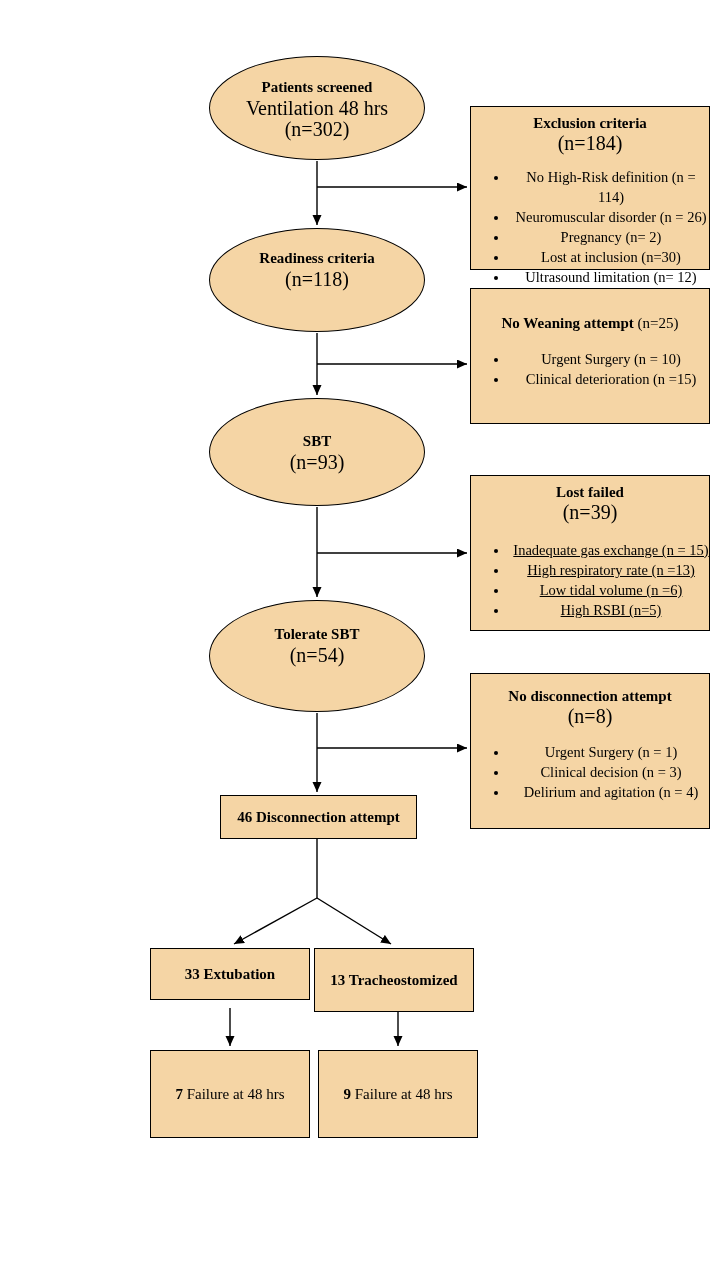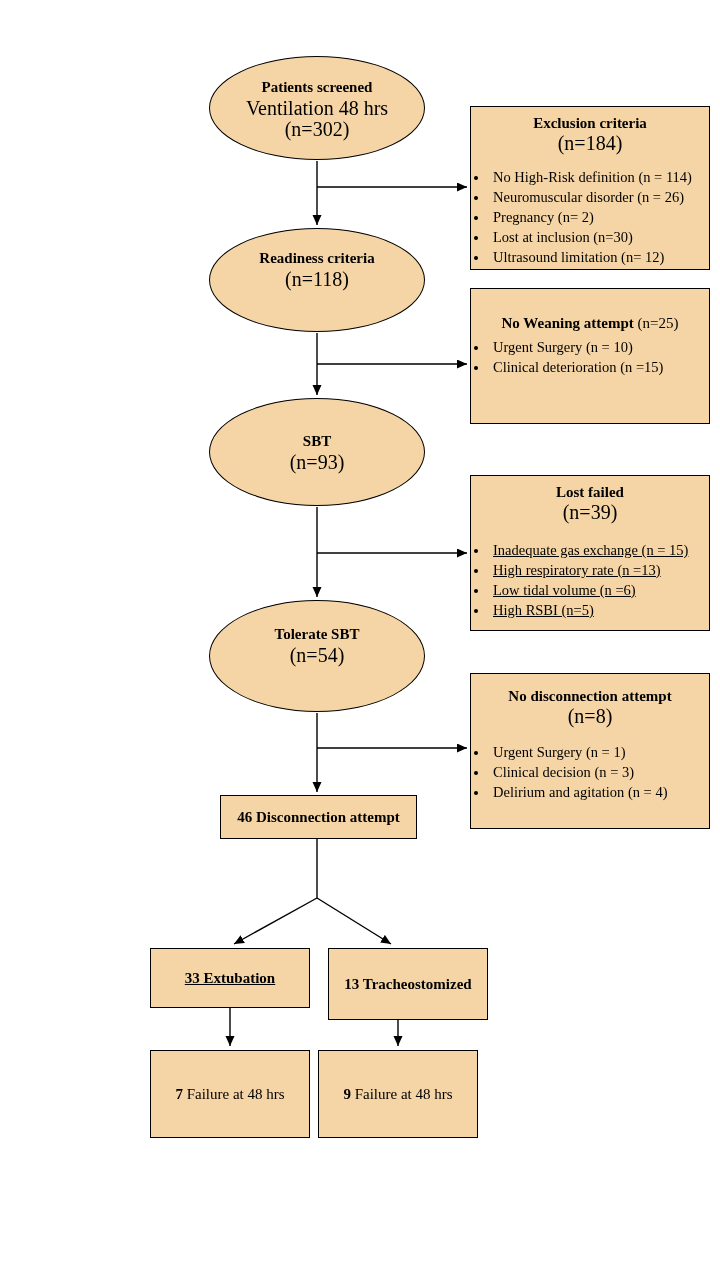--- a/index.html
+++ b/index.html
@@ -35,35 +35,35 @@
   .sidebox{
     position:absolute;
     background:var(--node-fill);
     border:1.5px solid var(--node-border);
     box-sizing:border-box;
     text-align:center;
     font-size:14.5px;
   }
   .sidebox .nt, .sidebox .ns{line-height:20px;}
   .sidebox ul{
-    text-align:left;
+    text-align:center;
     margin:0;
-    padding-left:18px;
+    padding-left:38px;
     list-style:disc outside;
   }
   .sidebox ul li{
     font-size:14.5px;
     line-height:20px;
     padding-left:4px;
   }
   .sidebox .reg{font-weight:normal;}
   .bx-exclusion{padding-top:6px;}
   .bx-exclusion ul{margin-top:14px;}
   .bx-weaning{padding-top:24px;}
-  .bx-weaning ul{margin-top:4px;}
+  .bx-weaning ul{margin-top:16px;}
   .bx-sbtfail{padding-top:6px;}
   .bx-sbtfail ul{margin-top:18px;text-decoration:underline;}
   .bx-nodisc{padding-top:12px;}
   .bx-nodisc ul{margin-top:16px;}
 
   .rectbox{
     position:absolute;
     background:var(--node-fill);
     border:1.5px solid var(--node-border);
     box-sizing:border-box;
@@ -160,25 +160,25 @@
         <li>Urgent Surgery (n = 1)</li>
         <li>Clinical decision (n = 3)</li>
         <li>Delirium and agitation (n = 4)</li>
       </ul>
   </div>
 
   <div class="rectbox" style="left:220px;top:795px;width:197px;height:44px;">
     <span class="b">46 Disconnection attempt</span>
   </div>
 
-  <div class="rectbox" style="left:150px;top:948px;width:160px;height:60px;text-decoration:underline;">
+  <div class="rectbox" style="left:150px;top:948px;width:160px;height:52px;">
     <span class="b">33 Extubation</span>
   </div>
 
-  <div class="rectbox" style="left:328px;top:948px;width:160px;height:72px;">
+  <div class="rectbox" style="left:314px;top:948px;width:160px;height:64px;">
     <span class="b">13 Tracheostomized</span>
   </div>
 
   <div class="rectbox" style="left:150px;top:1050px;width:160px;height:88px;">
     <span><span class="b">7</span><span> Failure at 48 hrs</span></span>
   </div>
 
   <div class="rectbox" style="left:318px;top:1050px;width:160px;height:88px;">
     <span><span class="b">9</span><span> Failure at 48 hrs</span></span>
   </div>

